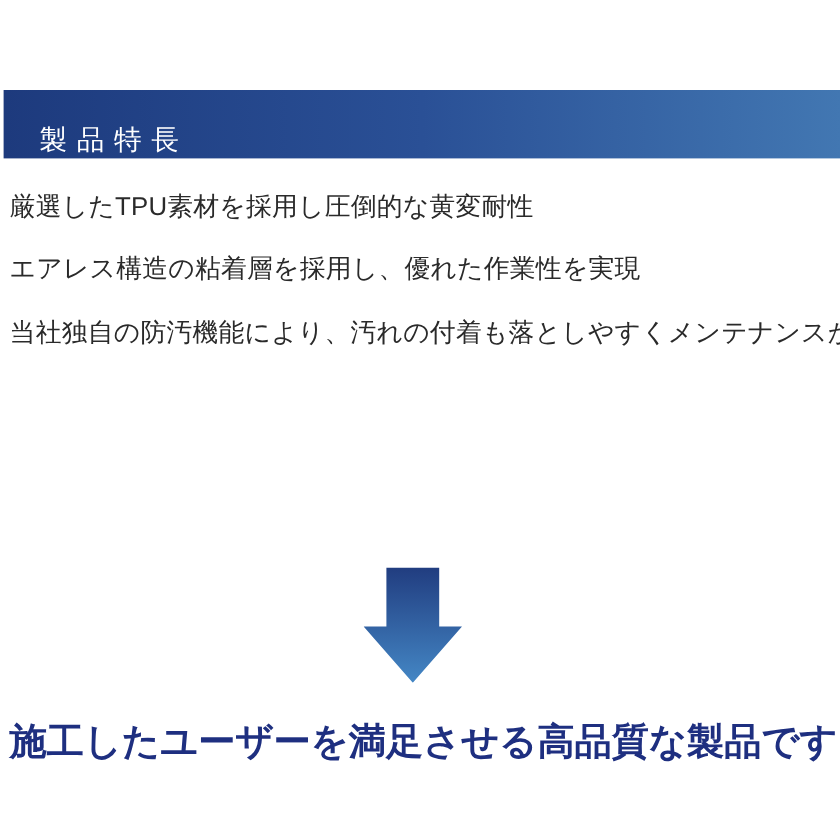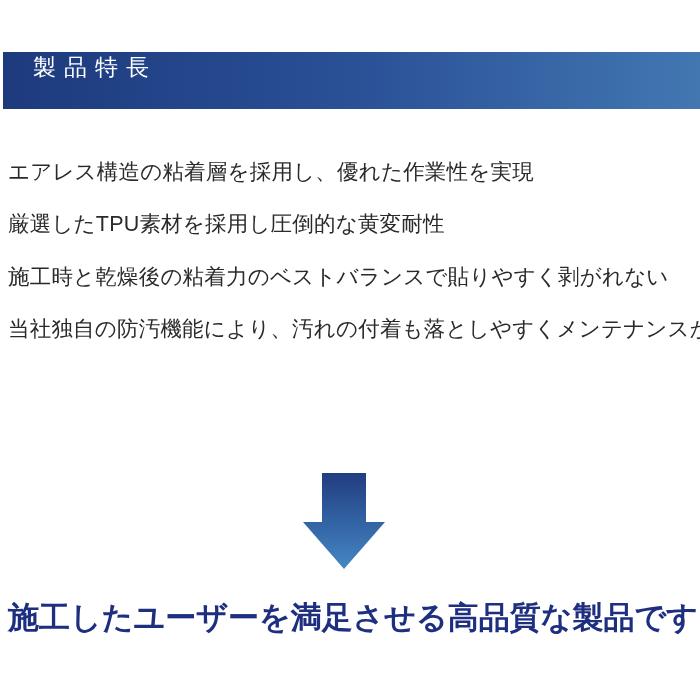--- a/index.html
+++ b/index.html
@@ -13,26 +13,26 @@
     height: 700px;
     background: #ffffff;
     overflow: hidden;
     font-family: "Liberation Sans", sans-serif;
   }
 
   
   .header-bar {
     position: absolute;
     left: 3px;
-    top: 52px;
+    top: 75px;
     right: 0;
     height: 57px;
     background: linear-gradient(to right, #1d3a7d 0%, #2a5096 50%, #4277b2 100%);
     display: flex;
-    align-items: flex-start;
+    align-items: flex-end;
     padding-left: 30px;
     box-sizing: border-box;
   }
   .header-title {
     font-family: "Liberation Serif", "DejaVu Serif", serif;
     color: #ffffff;
     font-size: 23px;
     letter-spacing: 8px;
     font-weight: 500;
   }
@@ -79,23 +79,22 @@
 </head>
 <body>
 
 <div class="page">
 
   <div class="header-bar">
     <span class="header-title">製品特長</span>
   </div>
 
   <div class="feature-list">
+    <div class="feature-item">厳選したTPU素材を採用し圧倒的な黄変耐性</div>
     <div class="feature-item">エアレス構造の粘着層を採用し、優れた作業性を実現</div>
-    <div class="feature-item">厳選したTPU素材を採用し圧倒的な黄変耐性</div>
-    <div class="feature-item">施工時と乾燥後の粘着力のベストバランスで貼りやすく剥がれない</div>
     <div class="feature-item">当社独自の防汚機能により、汚れの付着も落としやすくメンテナンスが容易</div>
   </div>
 
   <div class="arrow-wrap">
     <svg width="82" height="96" viewBox="0 0 82 96" xmlns="http://www.w3.org/2000/svg">
       <defs>
         <linearGradient id="arrowGrad" x1="0" y1="0" x2="0" y2="1">
           <stop offset="0%" stop-color="#213d80"></stop>
           <stop offset="100%" stop-color="#4487c5"></stop>
         </linearGradient>

